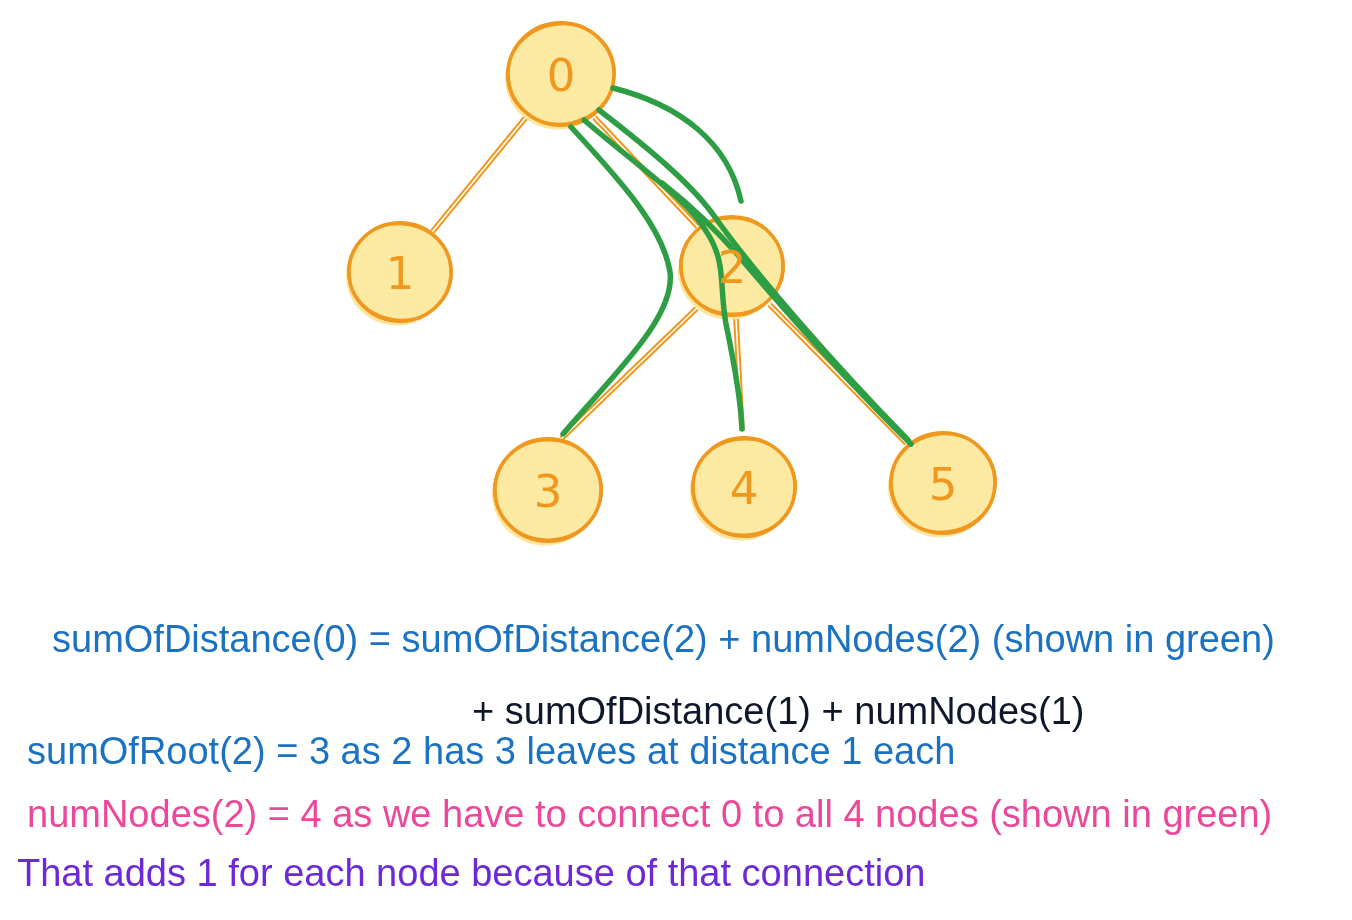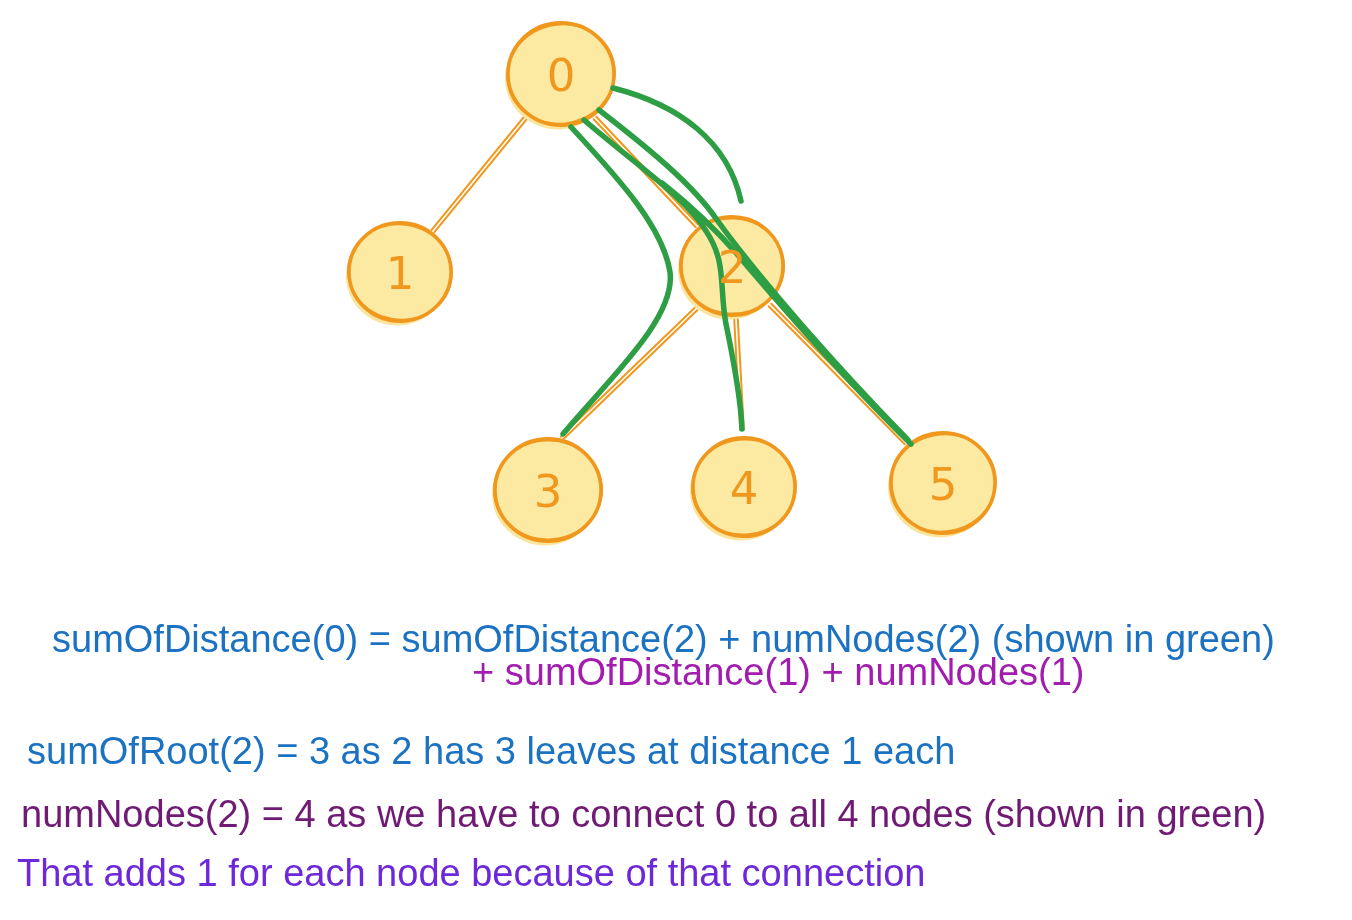--- a/index.html
+++ b/index.html
@@ -70,17 +70,17 @@
       <path d="M 662 183 C 700 213, 726 240, 748 267 C 790 316, 856 390, 911 444" fill="none" stroke="#2E9E44" stroke-width="5.5" stroke-linecap="round"></path>
       <text x="561" y="75" fill="#F0981E" text-anchor="middle" dominant-baseline="central" class="node-label">0</text>
       <text x="400" y="273" fill="#F0981E" text-anchor="middle" dominant-baseline="central" class="node-label">1</text>
       <text x="732" y="267" fill="#F0981E" text-anchor="middle" dominant-baseline="central" class="node-label">2</text>
       <text x="548" y="491" fill="#F0981E" text-anchor="middle" dominant-baseline="central" class="node-label">3</text>
       <text x="744" y="488" fill="#F0981E" text-anchor="middle" dominant-baseline="central" class="node-label">4</text>
       <text x="943" y="484" fill="#F0981E" text-anchor="middle" dominant-baseline="central" class="node-label">5</text>
     </svg>
 
   <div class="note" style="left: 40px; top: 617px; color: rgb(28, 114, 194); margin-left: 12px;">sumOfDistance(0) = sumOfDistance(2) + numNodes(2) (shown in green)</div>
-  <div class="note" style="left: 472px; top: 650px; color: #a21caf;">+ sumOfDistance(1) + numNodes(1)</div>
+  <div class="note" style="left: 472px; top: 689px; color: #0f172a;">+ sumOfDistance(1) + numNodes(1)</div>
   <div class="note" style="left: 27px; top: 729px; color: rgb(28, 114, 194);">sumOfRoot(2) = 3 as 2 has 3 leaves at distance 1 each</div>
-  <div class="note" style="left: 21px; top: 792px; color: #701a75; text-align: center;">numNodes(2) = 4 as we have to connect 0 to all 4 nodes (shown in green)</div>
+  <div class="note" style="left: 27px; top: 792px; color: #ec4899; text-align: center;">numNodes(2) = 4 as we have to connect 0 to all 4 nodes (shown in green)</div>
   <div class="note" style="left: 17px; top: 851px; color: #6d28d9;">That adds 1 for each node because of that connection</div>
 </div>
 
 </body></html>

